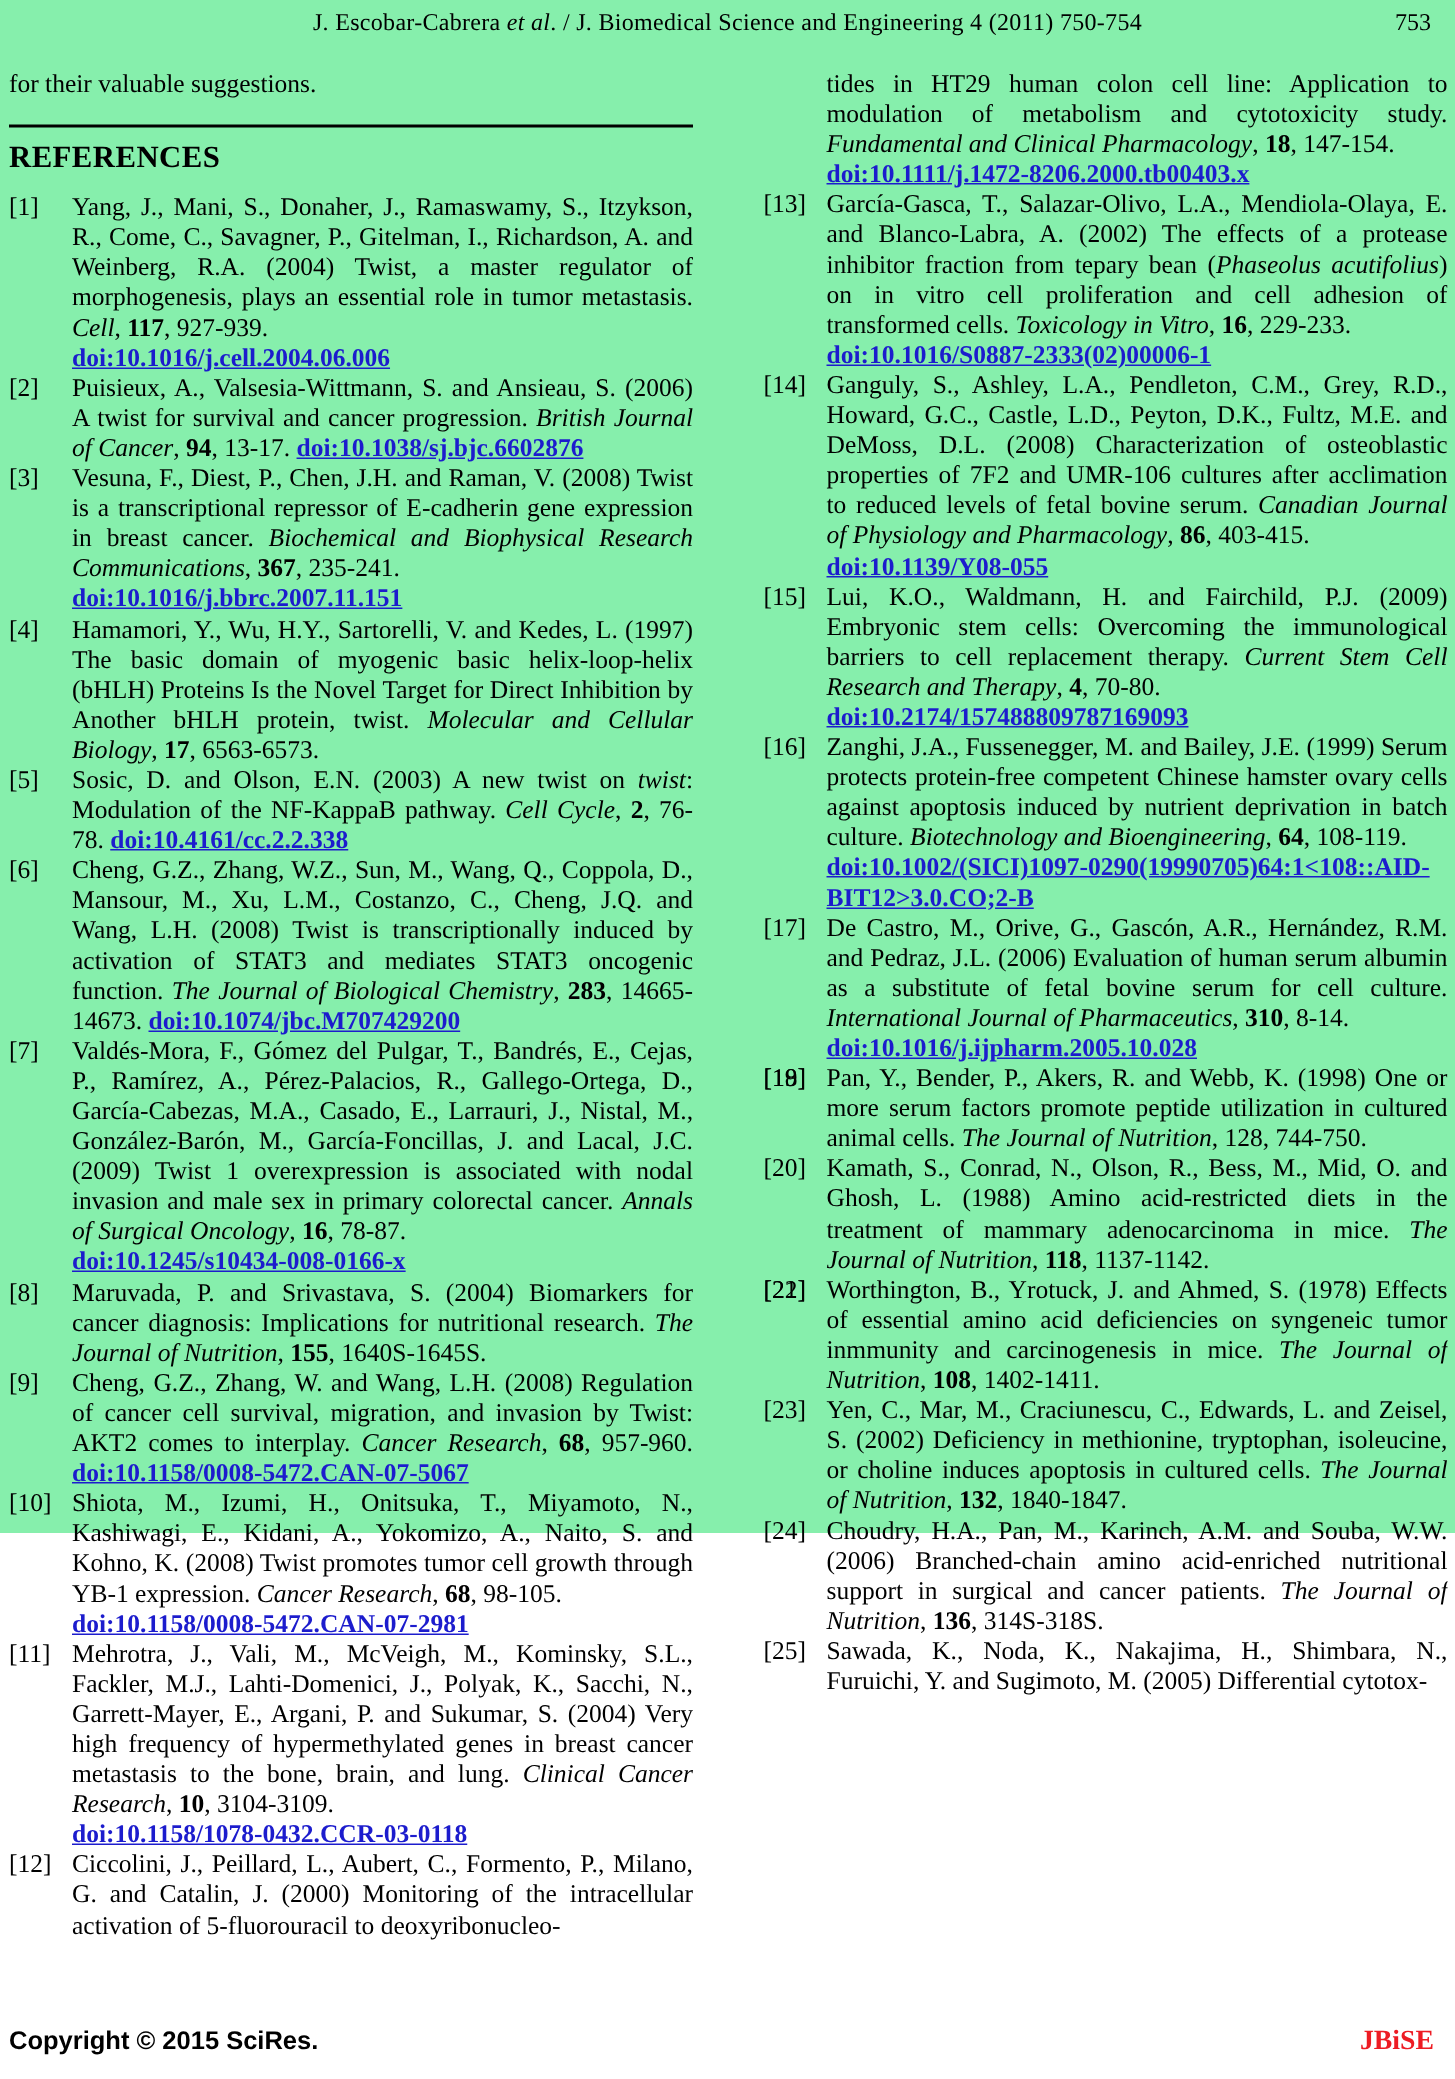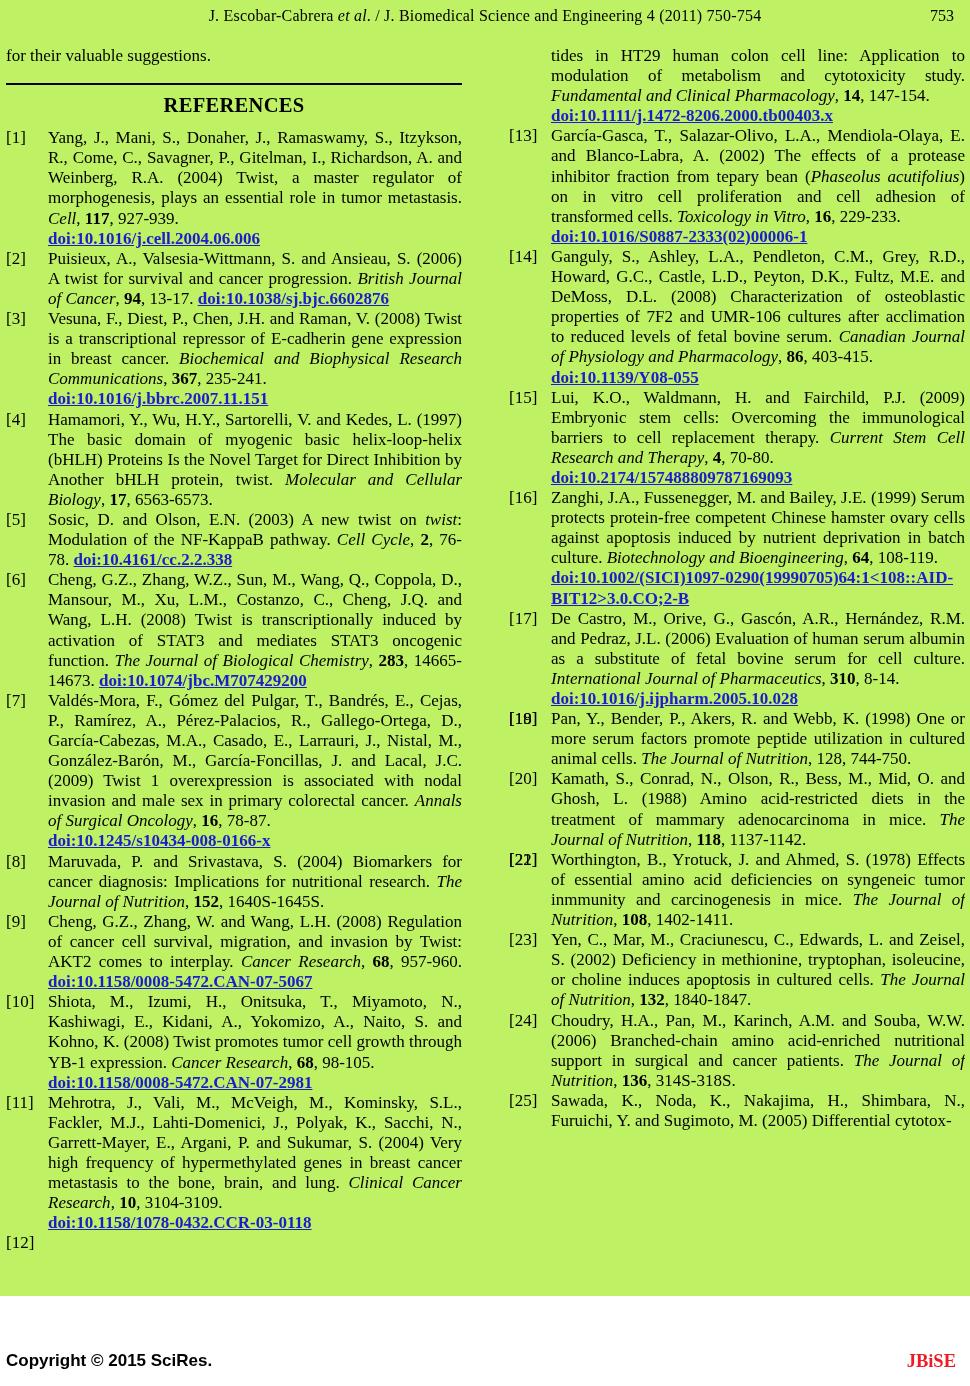--- a/index.html
+++ b/index.html
@@ -8,40 +8,40 @@
   }
   * { margin: 0; padding: 0; box-sizing: border-box; }
   html, body { background: #ffffff; }
   body {
     width: 970px; height: 1386px;
     font-family: "Liberation Serif", serif;
     color: #000;
     position: relative;
     overflow: hidden;
   }
-  .page { position: relative; width: 970px; height: 1296px; background: #bef264; }
+  .page { position: relative; width: 970px; height: 1022px; background: #86efac; }
 
   .page-header { position: absolute; top: 7px; left: 0; width: 100%; font-size: 16px; }
   .running-title { text-align: center; letter-spacing: 0.2px; }
   .page-number { position: absolute; top: 0; right: 16px; margin-left: 13px; }
 
   .col {
     position: absolute; top: 46px; width: 456px; height: 1274px;
     font-size: 17px; line-height: 20.1px;
     text-align: justify; overflow: hidden;
     hyphens: none;
   }
   .col-left  { left: 6px; }
   .col-right { left: 509px; }
 
   .intro { margin: 0; }
   .section-rule { border-top: 2px solid #000; margin-top: 17px; width: 100%; }
   .section-heading {
     font-size: 20.5px; font-weight: bold;
-    margin: 10px 0 13px 0; letter-spacing: 0.3px; text-align: center;
+    margin: 10px 0 13px 0; letter-spacing: 0.3px; text-align: left;
   }
 
   .ref { position: relative; padding-left: 42px; }
   .ref-num { position: absolute; left: 0; top: 0; }
   .ref-cont { padding-left: 42px; }
 
   .doi { color: var(--link-color); text-decoration: underline; font-weight: bold; }
   .doi-block { display: block; overflow-wrap: anywhere; }
 
   .page-footer { position: absolute; left: 0; top: 1351px; width: 100%; height: 26px; }
@@ -70,31 +70,31 @@
     <div class="section-rule"></div>
     <h2 class="section-heading">REFERENCES</h2>
     <div class="ref-list">
         <div class="ref"><span class="ref-num">[1]</span><span class="ref-text">Yang, J., Mani, S., Donaher, J., Ramaswamy, S., Itzykson, R., Come, C., Savagner, P., Gitelman, I., Richardson, A. and Weinberg, R.A. (2004) Twist, a master regulator of morphogenesis, plays an essential role in tumor metastasis. <i>Cell</i>, <b>117</b>, 927-939. <a class="doi doi-block" href="#">doi:10.1016/j.cell.2004.06.006</a></span></div>
         <div class="ref"><span class="ref-num">[2]</span><span class="ref-text">Puisieux, A., Valsesia-Wittmann, S. and Ansieau, S. (2006) A twist for survival and cancer progression. <i>British Journal of Cancer</i>, <b>94</b>, 13-17. <a class="doi" href="#">doi:10.1038/sj.bjc.6602876</a></span></div>
         <div class="ref"><span class="ref-num">[3]</span><span class="ref-text">Vesuna, F., Diest, P., Chen, J.H. and Raman, V. (2008) Twist is a transcriptional repressor of E-cadherin gene expression in breast cancer. <i>Biochemical and Biophysical Research Communications</i>, <b>367</b>, 235-241. <a class="doi doi-block" href="#">doi:10.1016/j.bbrc.2007.11.151</a></span></div>
         <div class="ref"><span class="ref-num">[4]</span><span class="ref-text">Hamamori, Y., Wu, H.Y., Sartorelli, V. and Kedes, L. (1997) The basic domain of myogenic basic helix-loop-helix (bHLH) Proteins Is the Novel Target for Direct Inhibition by Another bHLH protein, twist. <i>Molecular and Cellular Biology</i>, <b>17</b>, 6563-6573.</span></div>
         <div class="ref"><span class="ref-num">[5]</span><span class="ref-text">Sosic, D. and Olson, E.N. (2003) A new twist on <i>twist</i>: Modulation of the NF-KappaB pathway. <i>Cell Cycle</i>, <b>2</b>, 76-78. <a class="doi" href="#">doi:10.4161/cc.2.2.338</a></span></div>
         <div class="ref"><span class="ref-num">[6]</span><span class="ref-text">Cheng, G.Z., Zhang, W.Z., Sun, M., Wang, Q., Coppola, D., Mansour, M., Xu, L.M., Costanzo, C., Cheng, J.Q. and Wang, L.H. (2008) Twist is transcriptionally induced by activation of STAT3 and mediates STAT3 oncogenic function. <i>The Journal of Biological Chemistry</i>, <b>283</b>, 14665-14673. <a class="doi" href="#">doi:10.1074/jbc.M707429200</a></span></div>
         <div class="ref"><span class="ref-num">[7]</span><span class="ref-text">Valdés-Mora, F., Gómez del Pulgar, T., Bandrés, E., Cejas, P., Ramírez, A., Pérez-Palacios, R., Gallego-Ortega, D., García-Cabezas, M.A., Casado, E., Larrauri, J., Nistal, M., González-Barón, M., García-Foncillas, J. and Lacal, J.C. (2009) Twist 1 overexpression is associated with nodal invasion and male sex in primary colorectal cancer. <i>Annals of Surgical Oncology</i>, <b>16</b>, 78-87. <a class="doi doi-block" href="#">doi:10.1245/s10434-008-0166-x</a></span></div>
-        <div class="ref"><span class="ref-num">[8]</span><span class="ref-text">Maruvada, P. and Srivastava, S. (2004) Biomarkers for cancer diagnosis: Implications for nutritional research. <i>The Journal of Nutrition</i>, <b>152</b>, 1640S-1645S.</span></div>
+        <div class="ref"><span class="ref-num">[8]</span><span class="ref-text">Maruvada, P. and Srivastava, S. (2004) Biomarkers for cancer diagnosis: Implications for nutritional research. <i>The Journal of Nutrition</i>, <b>155</b>, 1640S-1645S.</span></div>
         <div class="ref"><span class="ref-num">[9]</span><span class="ref-text">Cheng, G.Z., Zhang, W. and Wang, L.H. (2008) Regulation of cancer cell survival, migration, and invasion by Twist: AKT2 comes to interplay. <i>Cancer Research</i>, <b>68</b>, 957-960. <a class="doi" href="#">doi:10.1158/0008-5472.CAN-07-5067</a></span></div>
         <div class="ref"><span class="ref-num">[10]</span><span class="ref-text">Shiota, M., Izumi, H., Onitsuka, T., Miyamoto, N., Kashiwagi, E., Kidani, A., Yokomizo, A., Naito, S. and Kohno, K. (2008) Twist promotes tumor cell growth through YB-1 expression. <i>Cancer Research</i>, <b>68</b>, 98-105. <a class="doi doi-block" href="#">doi:10.1158/0008-5472.CAN-07-2981</a></span></div>
         <div class="ref"><span class="ref-num">[11]</span><span class="ref-text">Mehrotra, J., Vali, M., McVeigh, M., Kominsky, S.L., Fackler, M.J., Lahti-Domenici, J., Polyak, K., Sacchi, N., Garrett-Mayer, E., Argani, P. and Sukumar, S. (2004) Very high frequency of hypermethylated genes in breast cancer metastasis to the bone, brain, and lung. <i>Clinical Cancer Research</i>, <b>10</b>, 3104-3109. <a class="doi doi-block" href="#">doi:10.1158/1078-0432.CCR-03-0118</a></span></div>
-        <div class="ref"><span class="ref-num">[12]</span></div>
+        <div class="ref"><span class="ref-num">[12]</span><span class="ref-text">Ciccolini, J., Peillard, L., Aubert, C., Formento, P., Milano, G. and Catalin, J. (2000) Monitoring of the intracellular activation of 5-fluorouracil to deoxyribonucleo-</span></div>
       </div>
   </div>
 
   <div class="col col-right">
     <div class="ref ref-cont">
-      <span class="ref-text">tides in HT29 human colon cell line: Application to modulation of metabolism and cytotoxicity study. <i>Fundamental and Clinical Pharmacology</i>, <b>14</b>, 147-154. <a class="doi doi-block" href="#">doi:10.1111/j.1472-8206.2000.tb00403.x</a></span>
+      <span class="ref-text">tides in HT29 human colon cell line: Application to modulation of metabolism and cytotoxicity study. <i>Fundamental and Clinical Pharmacology</i>, <b>18</b>, 147-154. <a class="doi doi-block" href="#">doi:10.1111/j.1472-8206.2000.tb00403.x</a></span>
     </div>
     <div class="ref-list">
         <div class="ref"><span class="ref-num">[13]</span><span class="ref-text">García-Gasca, T., Salazar-Olivo, L.A., Mendiola-Olaya, E. and Blanco-Labra, A. (2002) The effects of a protease inhibitor fraction from tepary bean (<i>Phaseolus acutifolius</i>) on in vitro cell proliferation and cell adhesion of transformed cells. <i>Toxicology in Vitro</i>, <b>16</b>, 229-233. <a class="doi doi-block" href="#">doi:10.1016/S0887-2333(02)00006-1</a></span></div>
         <div class="ref"><span class="ref-num">[14]</span><span class="ref-text">Ganguly, S., Ashley, L.A., Pendleton, C.M., Grey, R.D., Howard, G.C., Castle, L.D., Peyton, D.K., Fultz, M.E. and DeMoss, D.L. (2008) Characterization of osteoblastic properties of 7F2 and UMR-106 cultures after acclimation to reduced levels of fetal bovine serum. <i>Canadian Journal of Physiology and Pharmacology</i>, <b>86</b>, 403-415. <a class="doi doi-block" href="#">doi:10.1139/Y08-055</a></span></div>
         <div class="ref"><span class="ref-num">[15]</span><span class="ref-text">Lui, K.O., Waldmann, H. and Fairchild, P.J. (2009) Embryonic stem cells: Overcoming the immunological barriers to cell replacement therapy. <i>Current Stem Cell Research and Therapy</i>, <b>4</b>, 70-80. <a class="doi doi-block" href="#">doi:10.2174/157488809787169093</a></span></div>
         <div class="ref"><span class="ref-num">[16]</span><span class="ref-text">Zanghi, J.A., Fussenegger, M. and Bailey, J.E. (1999) Serum protects protein-free competent Chinese hamster ovary cells against apoptosis induced by nutrient deprivation in batch culture. <i>Biotechnology and Bioengineering</i>, <b>64</b>, 108-119. <a class="doi doi-block" href="#">doi:10.1002/(SICI)1097-0290(19990705)64:1&lt;108::AID-BIT12&gt;3.0.CO;2-B</a></span></div>
         <div class="ref"><span class="ref-num">[17]</span><span class="ref-text">De Castro, M., Orive, G., Gascón, A.R., Hernández, R.M. and Pedraz, J.L. (2006) Evaluation of human serum albumin as a substitute of fetal bovine serum for cell culture. <i>International Journal of Pharmaceutics</i>, <b>310</b>, 8-14. <a class="doi doi-block" href="#">doi:10.1016/j.ijpharm.2005.10.028</a></span></div>
         <div class="ref"><span class="ref-num">[18]</span></div>
         <div class="ref"><span class="ref-num">[19]</span><span class="ref-text">Pan, Y., Bender, P., Akers, R. and Webb, K. (1998) One or more serum factors promote peptide utilization in cultured animal cells. <i>The Journal of Nutrition</i>, 128, 744-750.</span></div>
         <div class="ref"><span class="ref-num">[20]</span><span class="ref-text">Kamath, S., Conrad, N., Olson, R., Bess, M., Mid, O. and Ghosh, L. (1988) Amino acid-restricted diets in the treatment of mammary adenocarcinoma in mice. <i>The Journal of Nutrition</i>, <b>118</b>, 1137-1142.</span></div>

